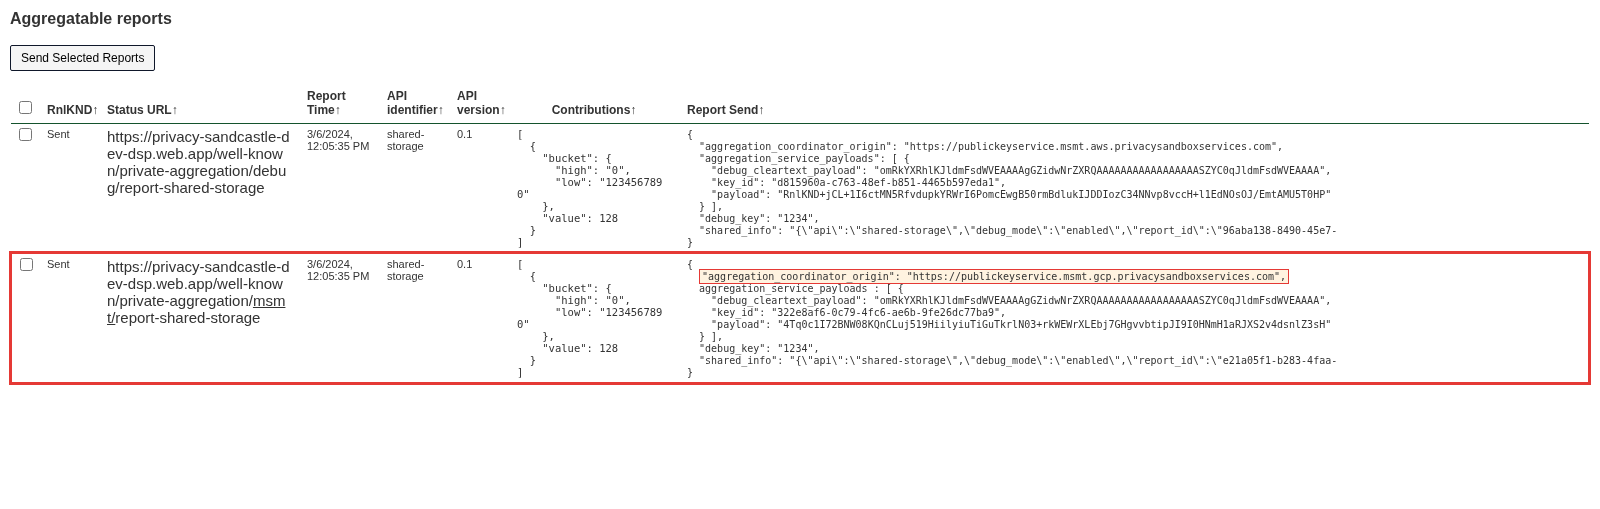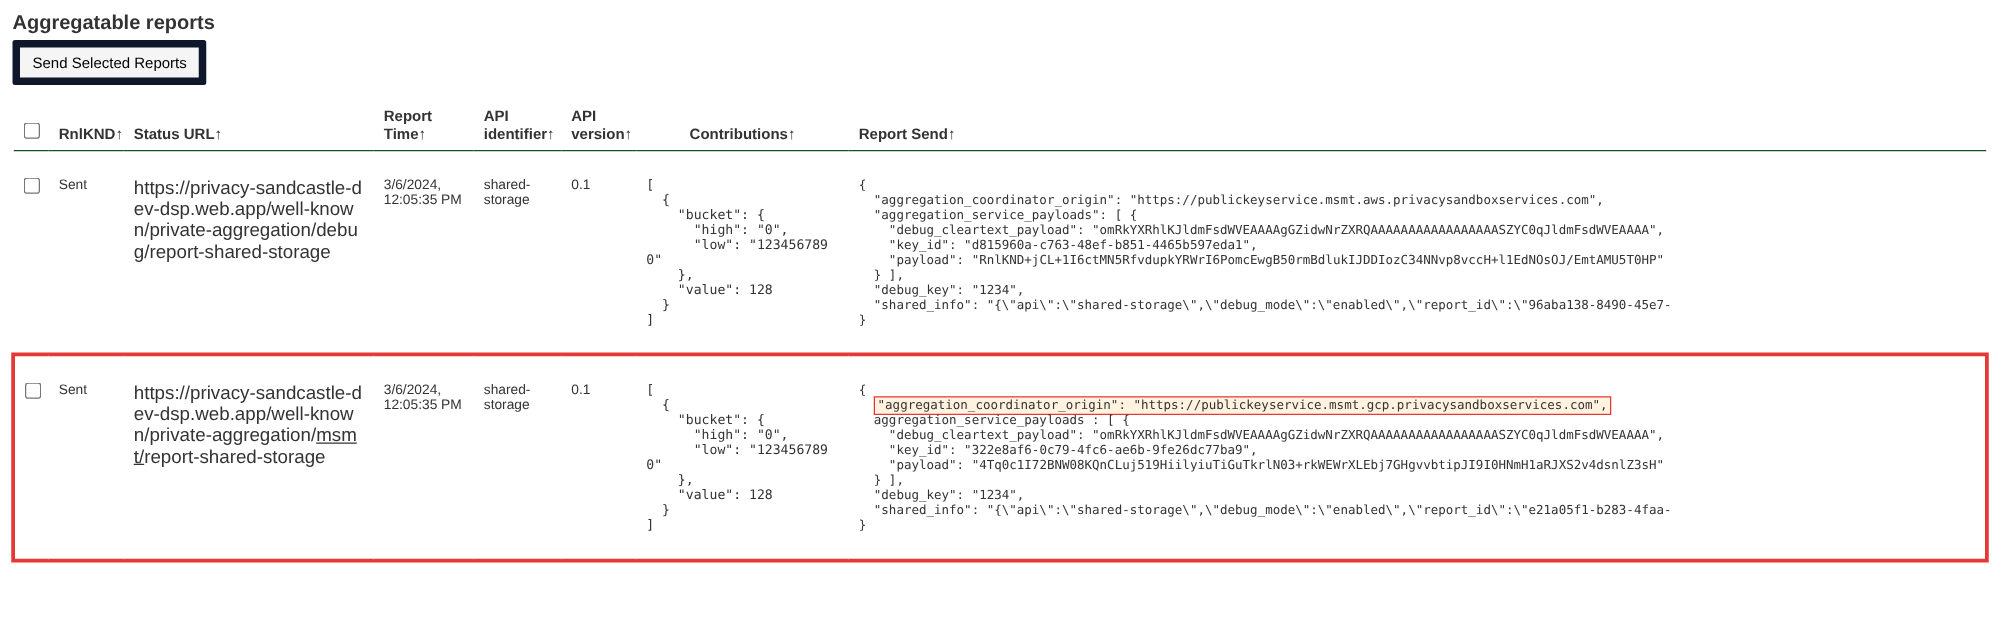--- a/index.html
+++ b/index.html
@@ -6,24 +6,24 @@
     body {
       font-family: Arial, sans-serif;
       font-size: 12px;
       background: #fff;
       color: #333;
       padding: 10px;
     }
     h2 {
       font-size: 16px;
       font-weight: 600;
-      margin-bottom: 4px;
+      margin-bottom: 17px;
     }
     .send-btn {
-      border: 6px solid #0f172a;
+      border: 1px solid #0f172a;
       background: #f5f5f5;
       padding: 5px 10px;
       font-size: 12px;
       cursor: pointer;
       margin-bottom: 12px;
       border-radius: 2px;
     }
     table {
       width: 100%;
       border-collapse: collapse;
@@ -41,21 +41,21 @@
     thead th:first-child { width: 28px; }
     thead th:nth-child(2) { width: 60px; }
     thead th:nth-child(3) { width: 200px; }
     thead th:nth-child(4) { width: 80px; }
     thead th:nth-child(5) { width: 70px; }
     thead th:nth-child(6) { width: 60px; }
     thead th:nth-child(7) { width: 170px; text-align: center; }
     thead th:nth-child(8) { width: auto; }
     tbody tr { vertical-align: top; }
     tbody td {
-      padding: 21px 8px;
+      padding: 4px 8px;
       border-bottom: 1px solid #eee;
       font-size: 11px;
       vertical-align: top;
     }
     .mono {
       font-family: monospace;
       font-size: 10.5px;
       white-space: pre-wrap;
       word-break: break-all;
     }

